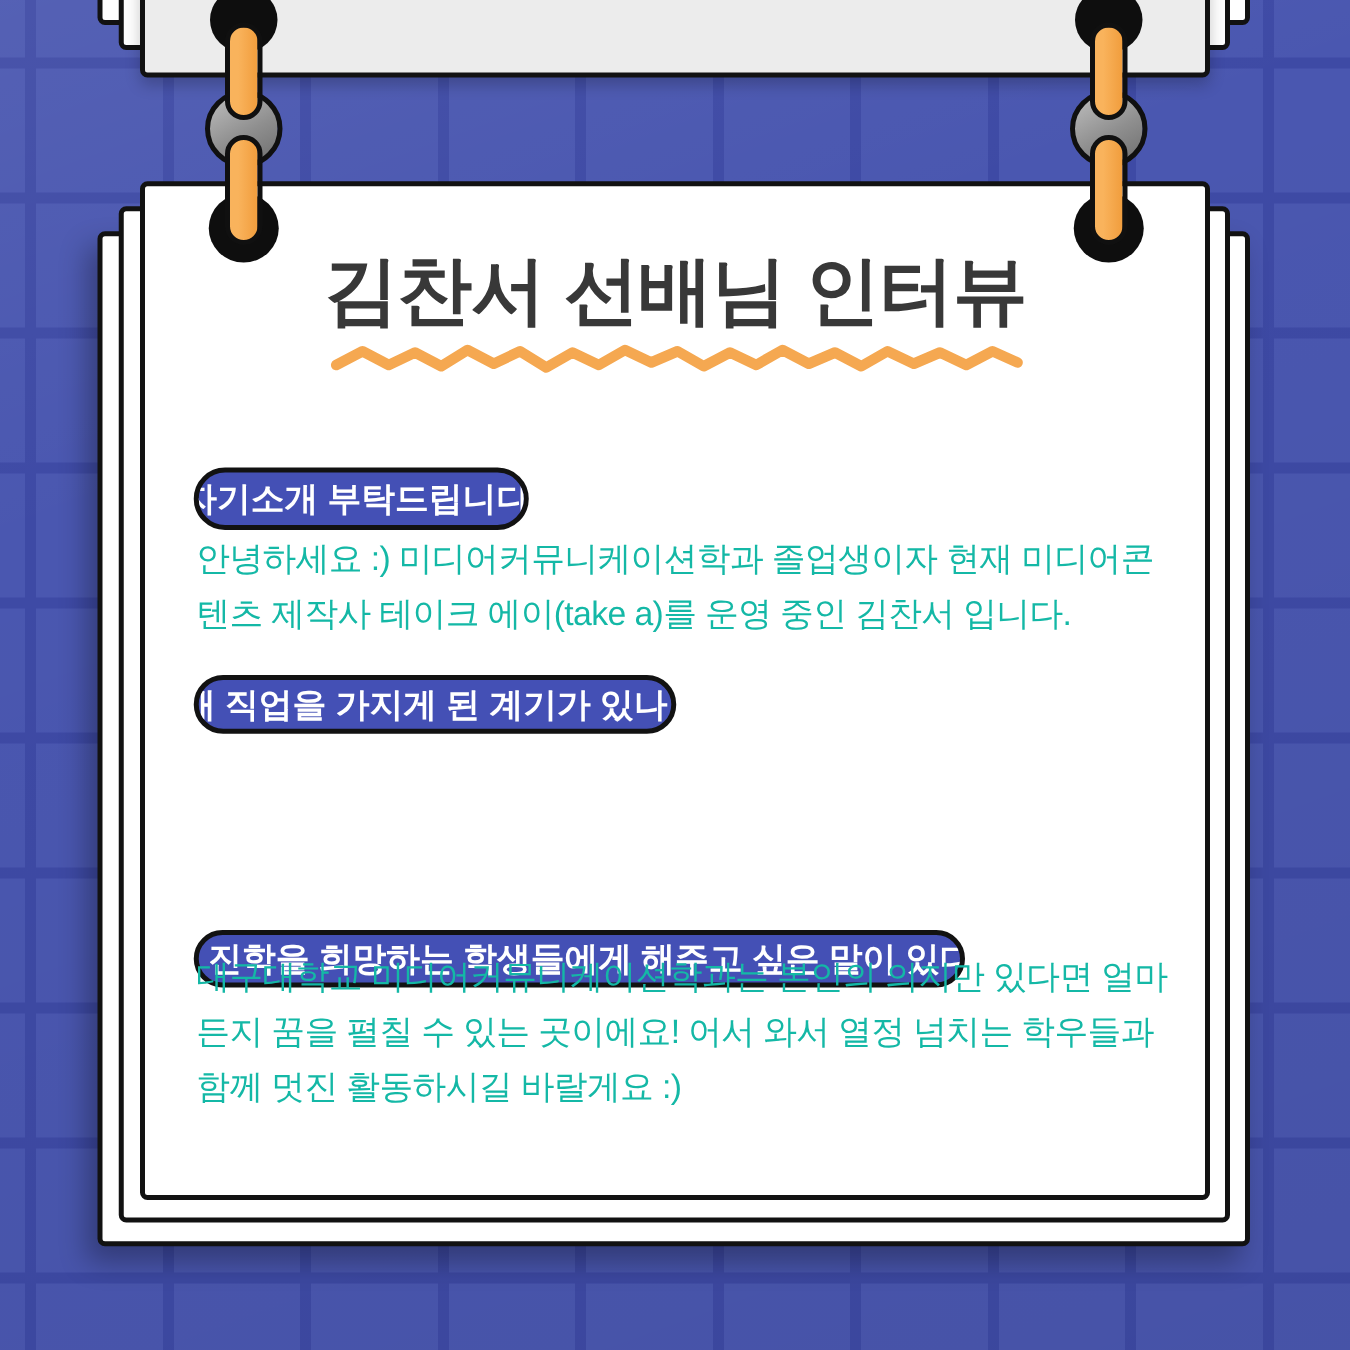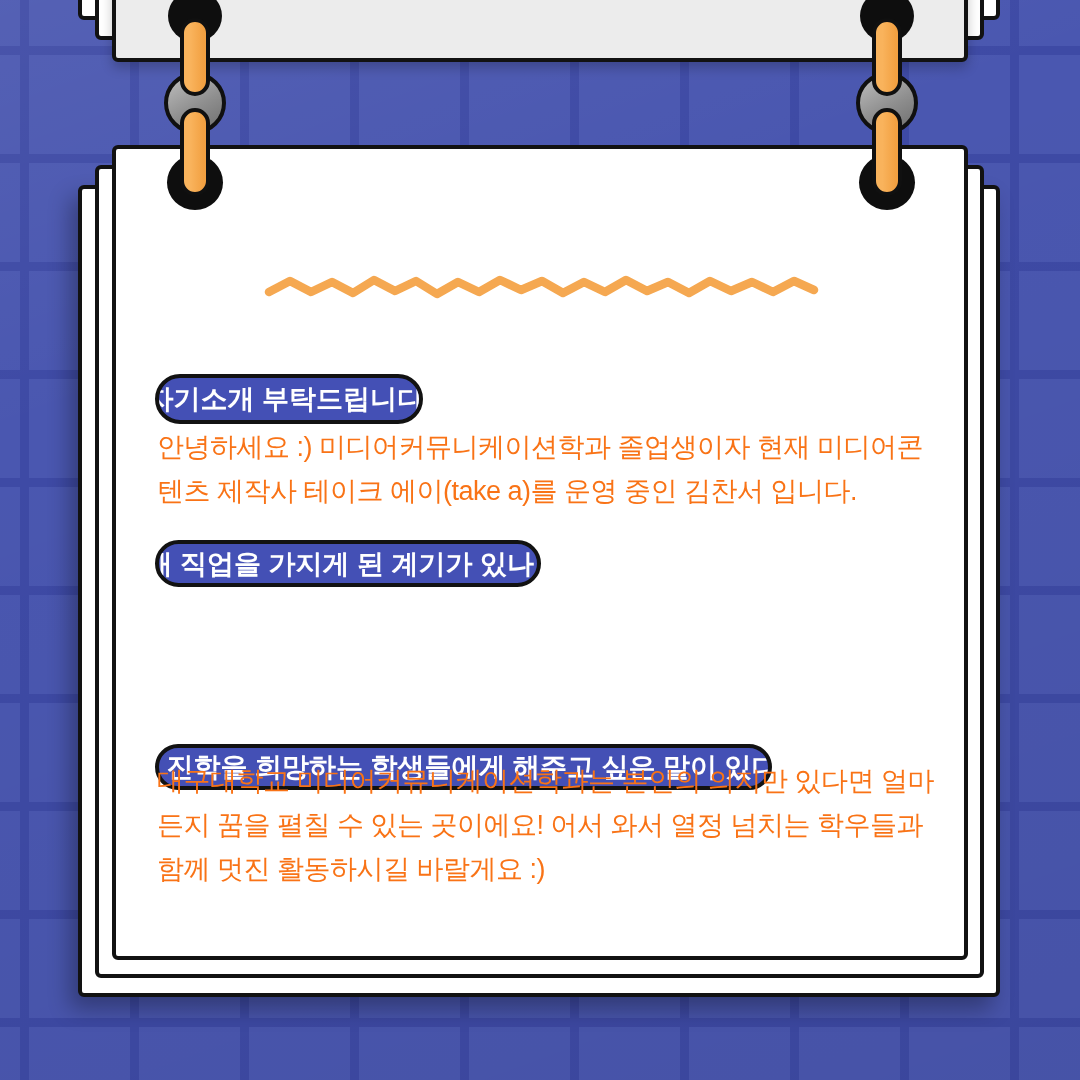--- a/index.html
+++ b/index.html
@@ -63,41 +63,42 @@
     display:flex; align-items:center; justify-content:center;
     color:#ffffff; font-size:27px; font-weight:700; white-space:nowrap; overflow:hidden;
     padding:0 14px;
   }
   .pill-1 { left:155px; top:374px; width:268px; height:50px; }
   .pill-2 { left:155px; top:540px; width:386px; height:47px; }
   .pill-3 { left:155px; top:744px; width:617px; height:46px; }
   .answer {
     position:absolute; left:157px; width:792px; z-index:5;
     font-size:27px; line-height:44px; font-weight:500;
-    letter-spacing:-0.5px; color:#f97316;
+    letter-spacing:-0.5px; color:#14b8a6;
   }
   .answer-1 { top:425px; }
   .answer-2 { top:589px; }
   .answer-3 { top:759px; }
 </style>
 </head>
 <body>
 
 <div class="canvas">
 
   <div class="bg"></div>
 
   <div class="sheet flip-back"></div>
   <div class="sheet flip-middle"></div>
   <div class="sheet flip-front"></div>
 
   <div class="sheet stack-back"></div>
   <div class="sheet stack-middle"></div>
   <div class="sheet stack-front"></div>
 
+  <h1 class="title">김찬서 선배님 인터뷰</h1>
   <svg class="wavy" width="558" height="32" viewBox="0 0 558 32">
     <polyline points="6,20 27,9 48,20 69,10 90,21 111,8 132,19 153,9 174,22 195,10 216,20 237,8 258,18 279,9 300,21 321,10 342,20 363,8 384,19 405,10 426,21 447,9 468,19 489,10 510,20 531,9 551,18" fill="none" stroke="#f5a851" stroke-width="8.5" stroke-linecap="round" stroke-linejoin="round"></polyline>
   </svg>
 
   <div class="pill pill-1">
     <span>자기소개 부탁드립니다.</span>
   </div>
   <p class="answer answer-1">안녕하세요 :) 미디어커뮤니케이션학과 졸업생이자 현재 미디어콘텐츠 제작사 테이크 에이(take a)를 운영 중인 김찬서 입니다.</p>
 
   <div class="pill pill-2">

